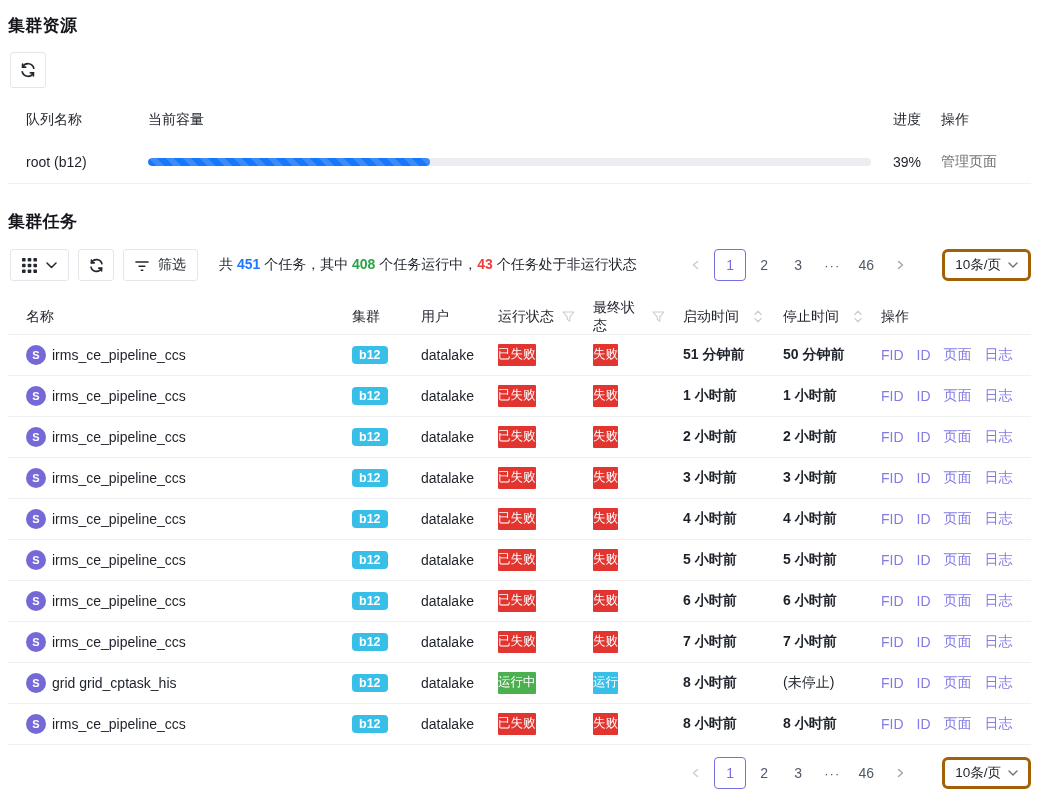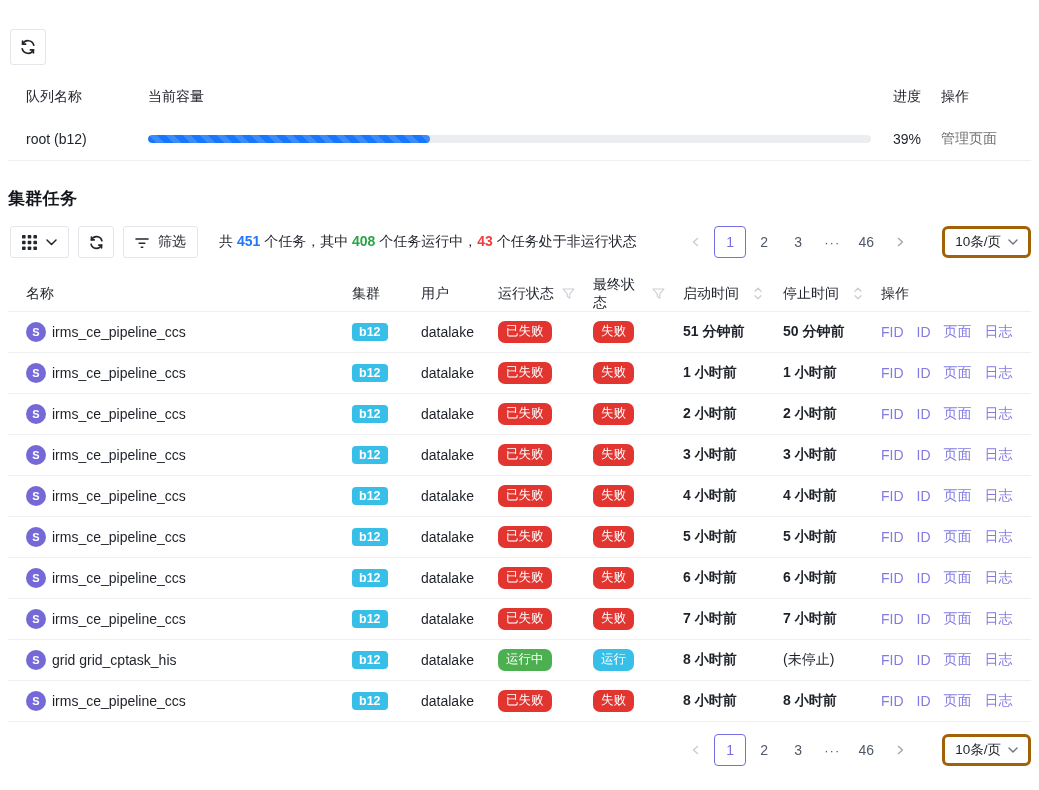--- a/index.html
+++ b/index.html
@@ -79,21 +79,21 @@
   .th-sort-gap { margin-left:14px; }
 
   .avatar {
     width:20px; height:20px; border-radius:50%; background:#7569d8; flex:0 0 20px;
     color:#fff; font-size:11px; font-weight:700;
     display:flex; align-items:center; justify-content:center;
   }
   .task-name-text { overflow:hidden; text-overflow:ellipsis; white-space:nowrap;text-align:center; }
 
   .badge {
-    display:inline-block; padding:3px 8px; border-radius:7px;
+    display:inline-block; padding:3px 0; border-radius:1px;
     color:#fff; font-size:12.5px; line-height:1.25; font-weight:500; white-space:nowrap;
   }
   .badge-cyan  { background:#38bfe8; }
   .badge-red   { background:#e23530; }
   .badge-green { background:#4caf50; }
   .cluster-tag {
     display:inline-block; padding:2px 7px; border-radius:4px;
     background:#38bfe8; color:#fff; font-size:12.5px; font-weight:700;
   }
   .time-text { font-weight:600; }
@@ -101,20 +101,21 @@
   .action-link { color:#837be4; cursor:pointer; text-decoration:none; white-space:nowrap; }
 
   .bottom-pager { margin-top:12px; padding-right:0; }
   svg { display:block; }
 </style>
 </head>
 <body>
 
 <div class="page">
 
+  <div class="section-title">集群资源</div>
 
   <button class="icon-btn">
     <span>
       <svg width="16" height="16" viewBox="0 0 16 16" fill="none" stroke="#23272e" stroke-width="1.7" stroke-linecap="round">
         <path d="M13.8 6.2A6 6 0 0 0 2.6 5.1"></path>
           <path d="M2.2 9.8a6 6 0 0 0 11.2 1.1"></path>
         <path d="M2.6 2.2v3l3 0" fill="none"></path>
           <path d="M13.4 13.8v-3l-3 0" fill="none"></path>
       </svg>
     </span>

